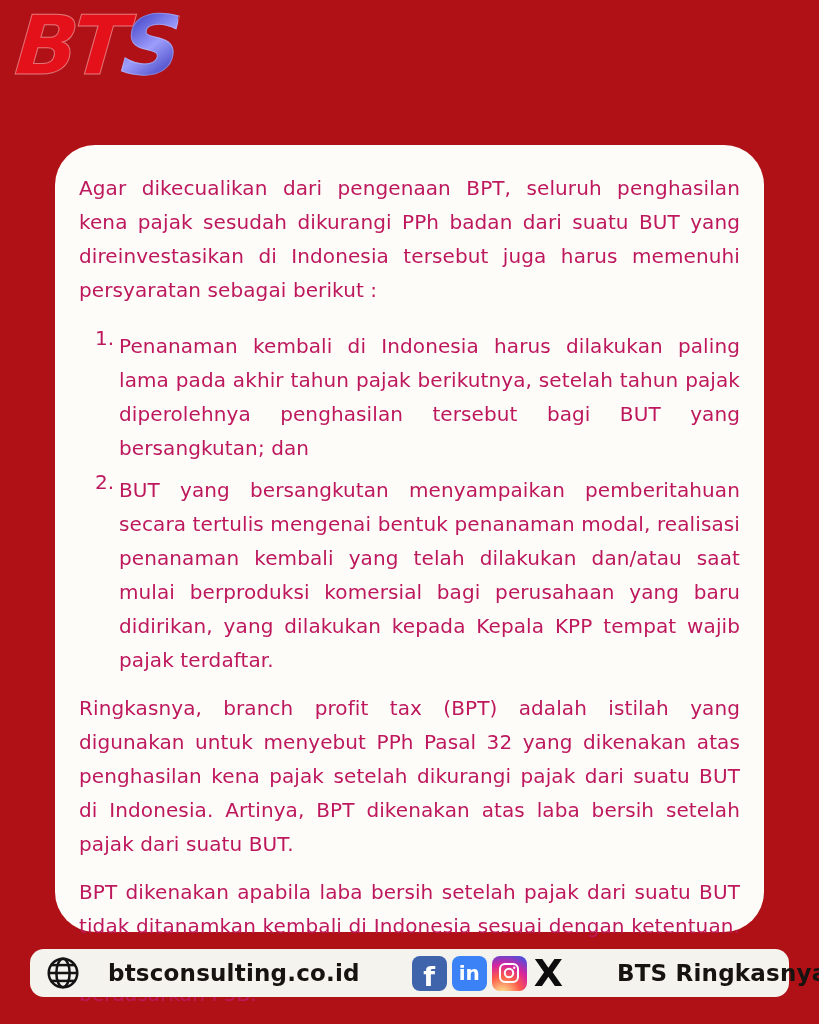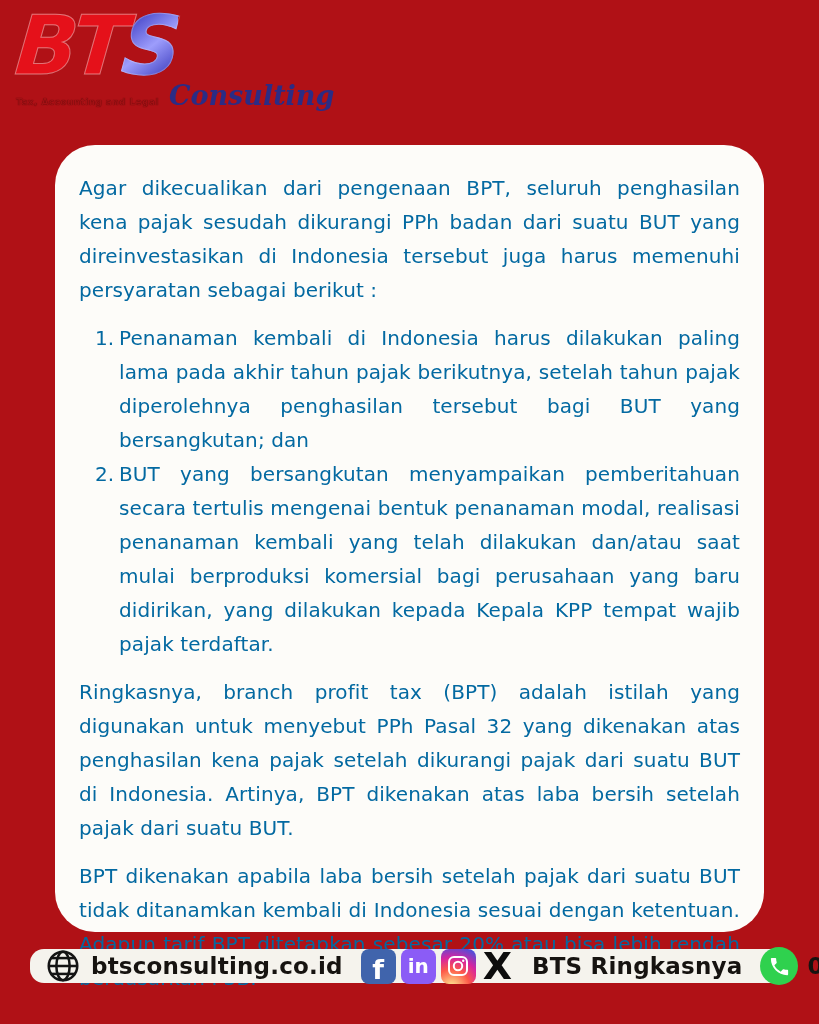--- a/index.html
+++ b/index.html
@@ -36,64 +36,60 @@
     font-family:"DejaVu Serif","Liberation Serif",serif;
     font-style:italic;font-weight:bold;
     font-size:27px;color:#2b2c85;margin-left:10px;
   }
 
   
   .card{
     position:absolute;left:55px;top:145px;width:709px;height:787px;
     background:#fdfcf9;border-radius:40px;
     padding:26px 24px;box-sizing:border-box;
-    color:#0369a1;font-size:20px;line-height:34px;
+    color:#be185d;font-size:20px;line-height:34px;
     letter-spacing:.1px;
   }
   .para{margin:0 0 14px 0;text-align:justify;}
   .para:last-child{margin-bottom:0;}
   .req-list{margin:0 0 14px 0;}
   .list-item{display:flex;margin-left:16px;}
   .num{flex:0 0 24px;}
-  .li-text{flex:1;text-align:justify;}
+  .li-text{flex:1;text-align:justify;margin-top:8px;}
 
   
   .footer{
-    position:absolute;left:30px;top:949px;width:759px;height:34px;
+    position:absolute;left:30px;top:949px;width:759px;height:48px;
     background:#f5f3ed;border-radius:14px;
     display:flex;align-items:center;
-    padding:0 14px;box-sizing:border-box;gap:9px;
+    padding:0 14px;box-sizing:border-box;gap:26px;
   }
   .f-text{font-weight:bold;font-size:23px;color:#161310;letter-spacing:.2px;white-space:nowrap;}
   .spacer{flex:1;}
   .social{display:flex;gap:5px;align-items:center;}
   .icon-sq{
     width:35px;height:35px;border-radius:8px;
     display:flex;align-items:center;justify-content:center;
     color:#fff;font-weight:bold;box-sizing:border-box;
   }
   .fb{background:#4064ac;font-size:27px;padding-top:6px;}
-  .li{background:#8b5cf6;font-size:20px;}
+  .li{background:#3b82f6;font-size:20px;}
   .ig{background:radial-gradient(circle at 30% 110%,#fdf497 0%,#fd5949 40%,#d6249f 65%,#285aeb 100%);}
   .x-glyph{color:#0d0d0d;font-size:38px;font-weight:bold;line-height:1;margin:0 2px;}
   .wa{
     width:38px;height:38px;border-radius:50%;background:#2fd14e;
     display:flex;align-items:center;justify-content:center;flex:0 0 auto;
   }
   .globe{display:flex;align-items:center;flex:0 0 auto;}
 </style>
 </head>
 <body>
 
 <header class="logo">
   <div class="logo-word"><span>BT</span><span class="logo-s">S</span></div>
-  <div class="logo-row2">
-    <span class="logo-tagline">Tax, Accounting and Legal</span>
-    <span class="logo-consulting">Consulting</span>
-  </div>
 </header>
 
 <main class="card">
   <p class="para">Agar dikecualikan dari pengenaan BPT, seluruh penghasilan kena pajak sesudah dikurangi PPh badan dari suatu BUT yang direinvestasikan di Indonesia tersebut juga harus memenuhi persyaratan sebagai berikut :</p>
 
   <div class="req-list">
     <div class="list-item">
       <span class="num">1.</span>
       <span class="li-text">Penanaman kembali di Indonesia harus dilakukan paling lama pada akhir tahun pajak berikutnya, setelah tahun pajak diperolehnya penghasilan tersebut bagi BUT yang bersangkutan; dan</span>
     </div>

